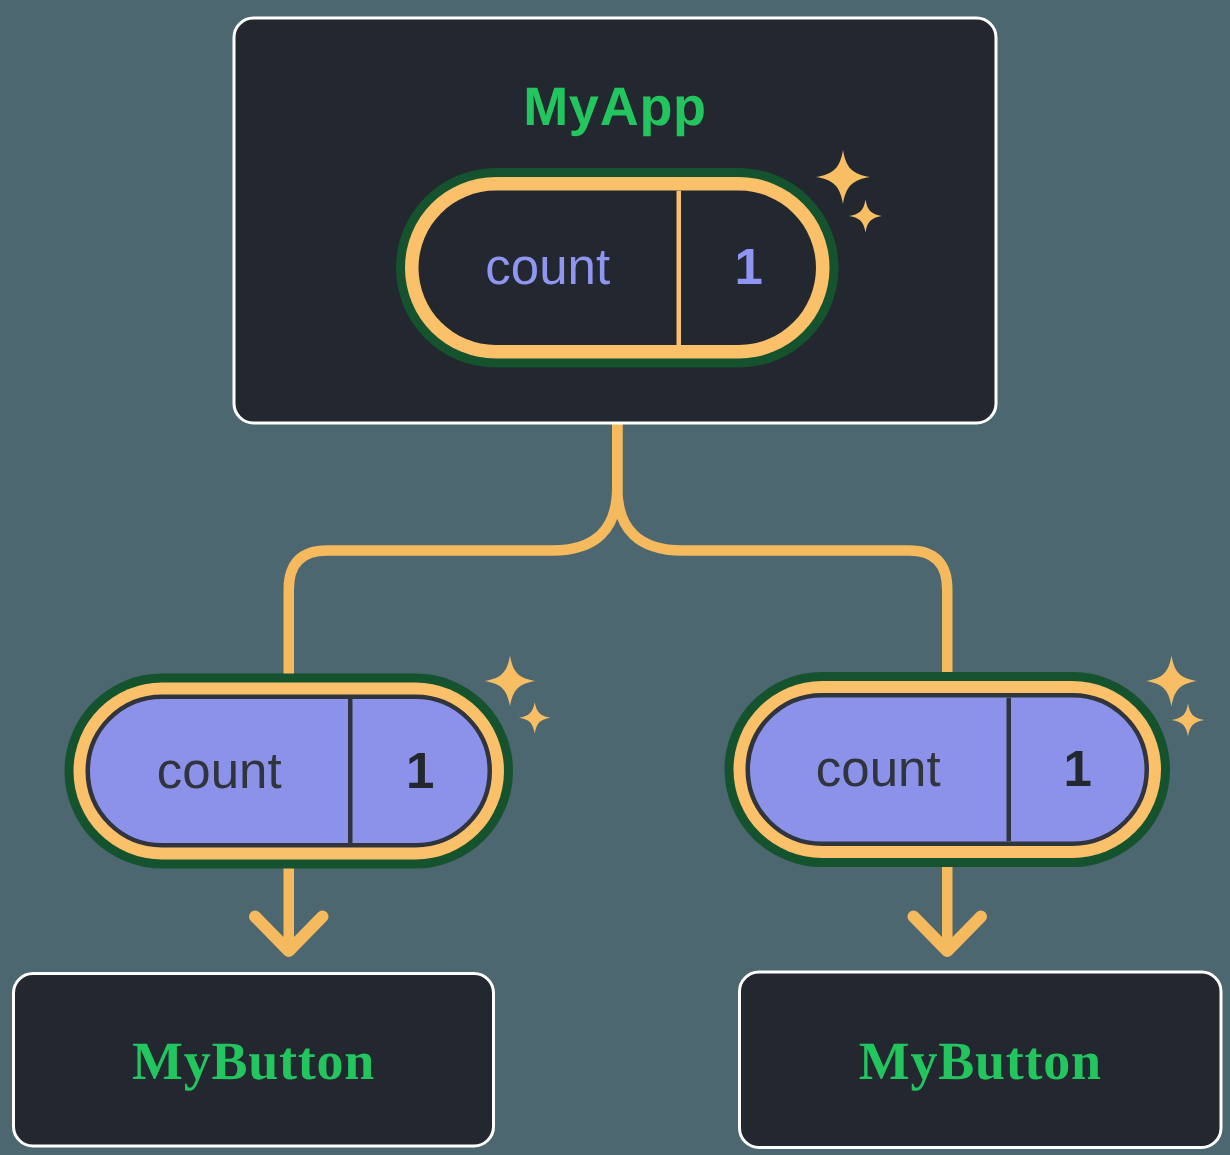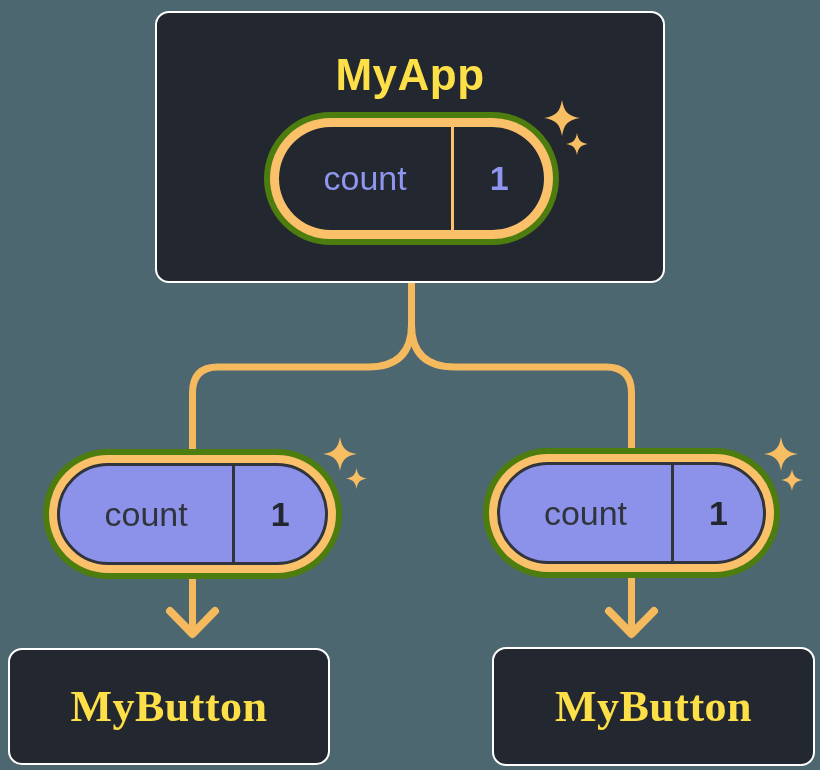--- a/index.html
+++ b/index.html
@@ -15,36 +15,36 @@
   .card{
     position:absolute;
     background:#23272F;
     border:2px solid #FFFFFF;
     border-radius:14px;
     box-sizing:border-box;
     z-index:2;
     display:flex;flex-direction:column;align-items:center;
   }
   .card-title{
-    color:#fde047;
-    font-size:44px;
+    color:#22c55e;
+    font-size:36px;
     font-weight:700;
     letter-spacing:.5px;
     line-height:1;
   }
   .root-card{left:155px;top:11px;width:510px;height:272px;}
   .root-card .card-title{margin-top:40px;}
   .button-card{justify-content:center;font-family:Liberation Serif, serif;}
   .button-card.left{left:8px;top:648px;width:322px;height:117px;}
   .button-card.right{left:492px;top:647px;width:323px;height:119px;}
 
   
   .pill{
     position:absolute;z-index:2;
-    background:#4d7c0f;
+    background:#14532d;
     border-radius:999px;
     padding:6px;
     box-sizing:border-box;
     text-align:center;
   }
   .pill-mid{
     background:#FBC06A;
     border-radius:999px;
     padding:9px;
     width:100%;height:100%;

